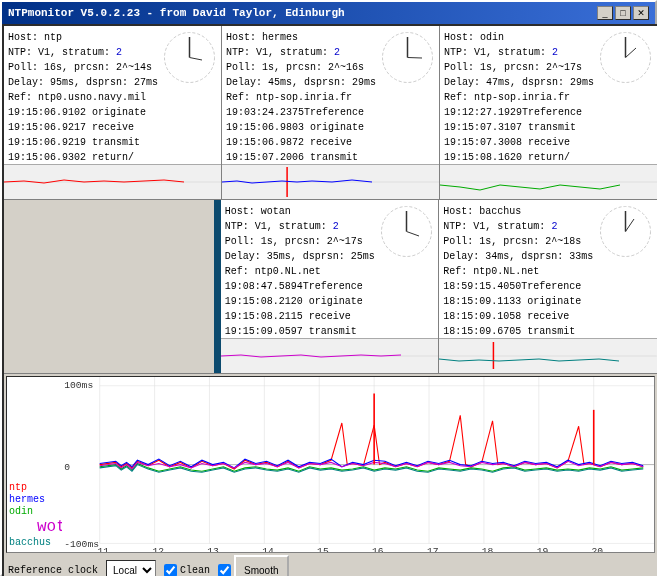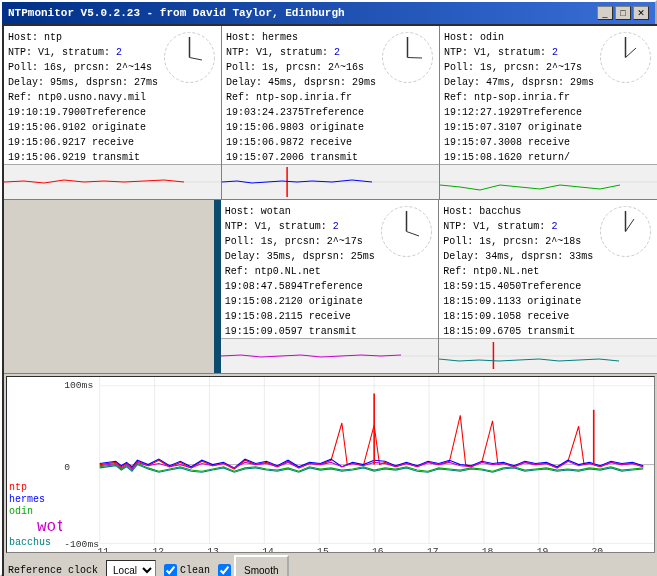--- a/index.html
+++ b/index.html
@@ -215,21 +215,20 @@
             <line x1="27.5" y1="27.5" x2="27.5" y2="7" stroke="#333" stroke-width="1.5"></line>
             <line x1="27.5" y1="27.5" x2="40" y2="30" stroke="#333" stroke-width="1"></line>
           </svg>
         </div>
         <div class="host-info">
           <div>Host: ntp</div>
           <div><span>NTP: V1, stratum: </span><span class="blue">2</span></div>
           <div>Poll: 16s, prcsn: 2^~14s</div>
           <div>Delay: 95ms, dsprsn: 27ms</div>
           <div>Ref: ntp0.usno.navy.mil</div>
-          <div>19:10:19.7900Treference</div>
           <div>19:15:06.9102 originate</div>
           <div>19:15:06.9217 receive</div>
           <div>19:15:06.9219 transmit</div>
           <div>19:15:06.9302 return/</div>
           <div>Offset: 1.6ms</div>
         </div>
         <div class="mini-graph">
           <svg width="100%" height="100%" preserveAspectRatio="none">
             <line x1="0" y1="17" x2="100%" y2="17" stroke="#ccc" stroke-width="0.5"></line>
             <polyline points="0,17 20,16 40,18 60,15 80,17 100,16 120,17 140,16 160,15 180,17" fill="none" stroke="#ff0000" stroke-width="1"></polyline>
@@ -276,21 +275,21 @@
             <line x1="27.5" y1="27.5" x2="38" y2="18" stroke="#333" stroke-width="1"></line>
           </svg>
         </div>
         <div class="host-info">
           <div>Host: odin</div>
           <div><span>NTP: V1, stratum: </span><span class="blue">2</span></div>
           <div>Poll: 1s, prcsn: 2^~17s</div>
           <div>Delay: 47ms, dsprsn: 29ms</div>
           <div>Ref: ntp-sop.inria.fr</div>
           <div>19:12:27.1929Treference</div>
-          <div>19:15:07.3107 originate</div>
+          <div>19:15:07.3107 transmit</div>
           <div>19:15:07.3008 receive</div>
           <div>19:15:08.1620 return/</div>
           <div>Offset: -13.3ms</div>
         </div>
         <div class="mini-graph">
           <svg width="100%" height="100%" preserveAspectRatio="none">
             <line x1="0" y1="17" x2="100%" y2="17" stroke="#ccc" stroke-width="0.5"></line>
             <polyline points="0,20 20,22 40,25 60,20 80,22 100,24 120,20 140,22 160,24 180,20" fill="none" stroke="#00aa00" stroke-width="1"></polyline>
           </svg>
         </div>

